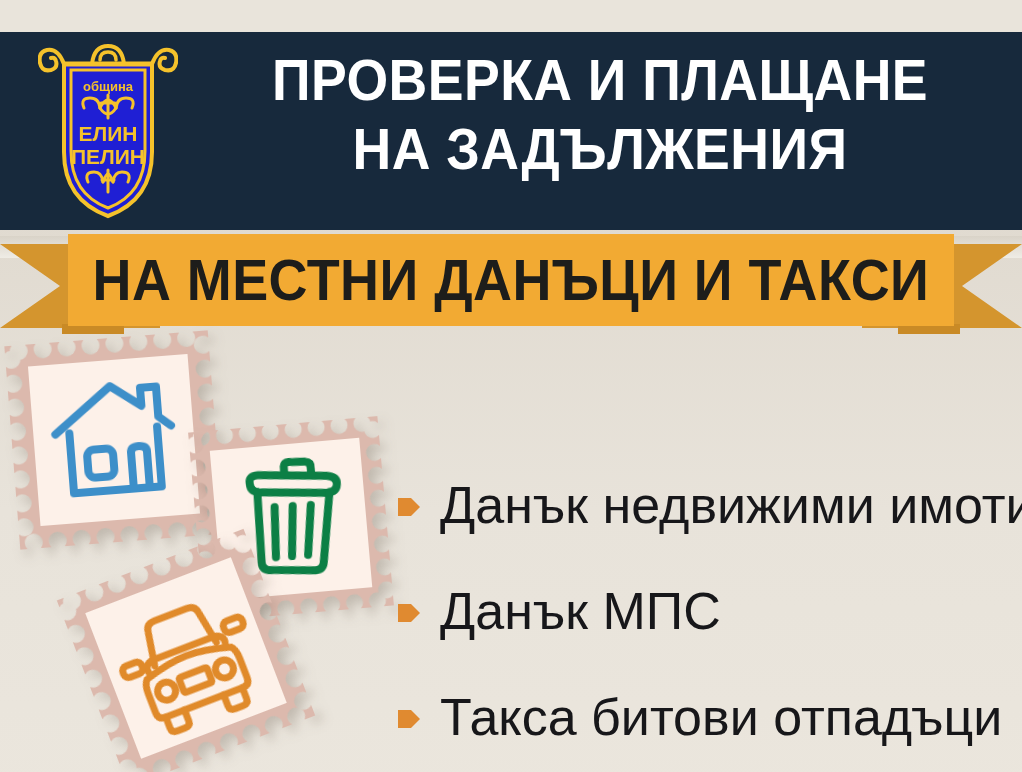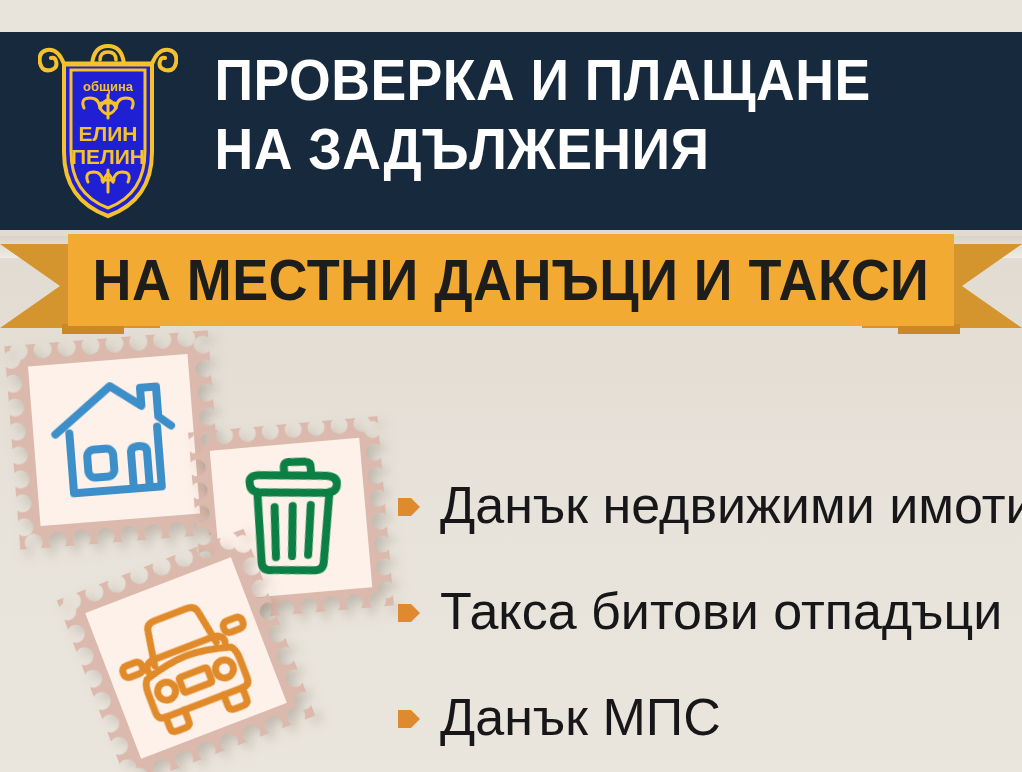--- a/index.html
+++ b/index.html
@@ -42,21 +42,21 @@
     width: 140px;
     height: 182px;
   }
   .crest svg { display: block; }
 
   .header-titles {
     position: absolute;
     left: 190px;
     top: 14px;
     width: 820px;
-    text-align: left;
+    text-align: center;
     color: #ffffff;
   }
   .title-line {
     font-family: "Liberation Sans", sans-serif;
     font-weight: bold;
     font-size: 57px;
     line-height: 69px;
     letter-spacing: 0.5px;
     transform: scaleX(0.94);
     transform-origin: center top;
@@ -428,26 +428,26 @@
       </span>
       <span class="tax-label">Данък недвижими имоти</span>
     </div>
 
     <div class="tax-item">
       <span class="bullet">
         <svg width="22" height="26" viewBox="0 0 22 26">
           <path d="M0 4 L13 4 L22 13 L13 22 L0 22 Z" fill="#e08a30"></path>
         </svg>
       </span>
-      <span class="tax-label">Такса битови отпадъци</span>
+      <span class="tax-label">Данък МПС</span>
     </div>
 
     <div class="tax-item">
       <span class="bullet">
         <svg width="22" height="26" viewBox="0 0 22 26">
           <path d="M0 4 L13 4 L22 13 L13 22 L0 22 Z" fill="#e08a30"></path>
         </svg>
       </span>
-      <span class="tax-label">Данък МПС</span>
+      <span class="tax-label">Такса битови отпадъци</span>
     </div>
   </div>
 
 </div>
 
 </body></html>

